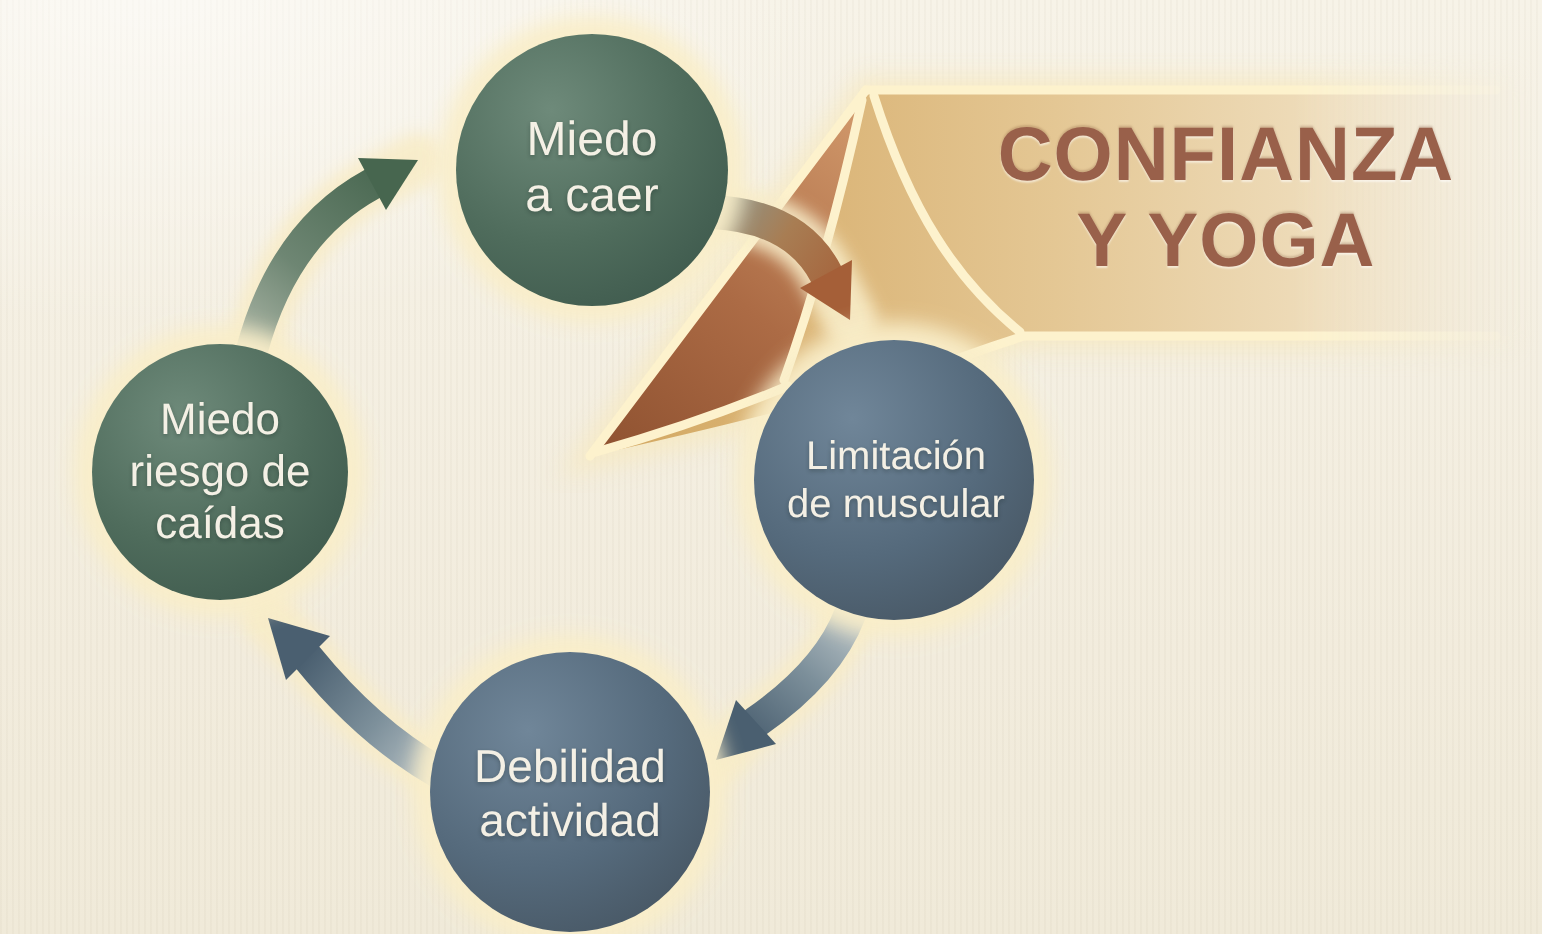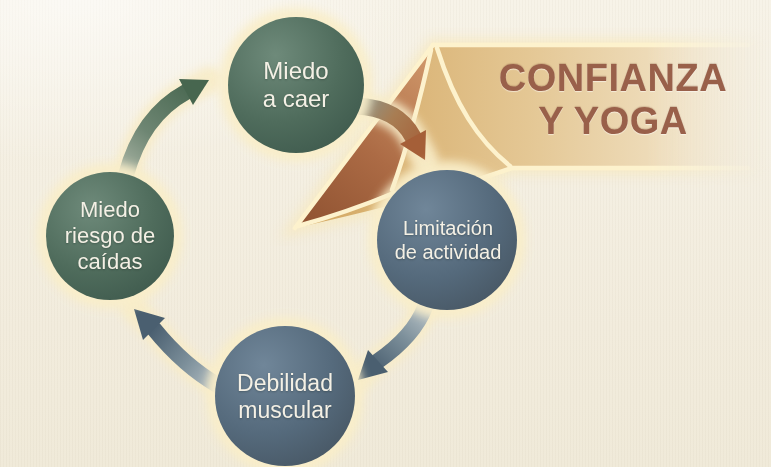--- a/index.html
+++ b/index.html
@@ -150,19 +150,19 @@
       <circle cx="110" cy="236" r="73" fill="#f9eec9" filter="url(#fSoft)" opacity="0.95"></circle>
       <circle cx="110" cy="236" r="64" fill="url(#gradGreen)"></circle>
     </g>
   </svg>
 
   <div class="banner-title">CONFIANZA
 Y YOGA</div>
   <div class="node-label lbl-miedo">Miedo
 a caer</div>
   <div class="node-label lbl-limitacion">Limitación
-de actividad</div>
+de muscular</div>
   <div class="node-label lbl-debilidad">Debilidad
-muscular</div>
+actividad</div>
   <div class="node-label lbl-mayor">Miedo
 riesgo de
 caídas</div>
 </div>
 
 </body></html>

